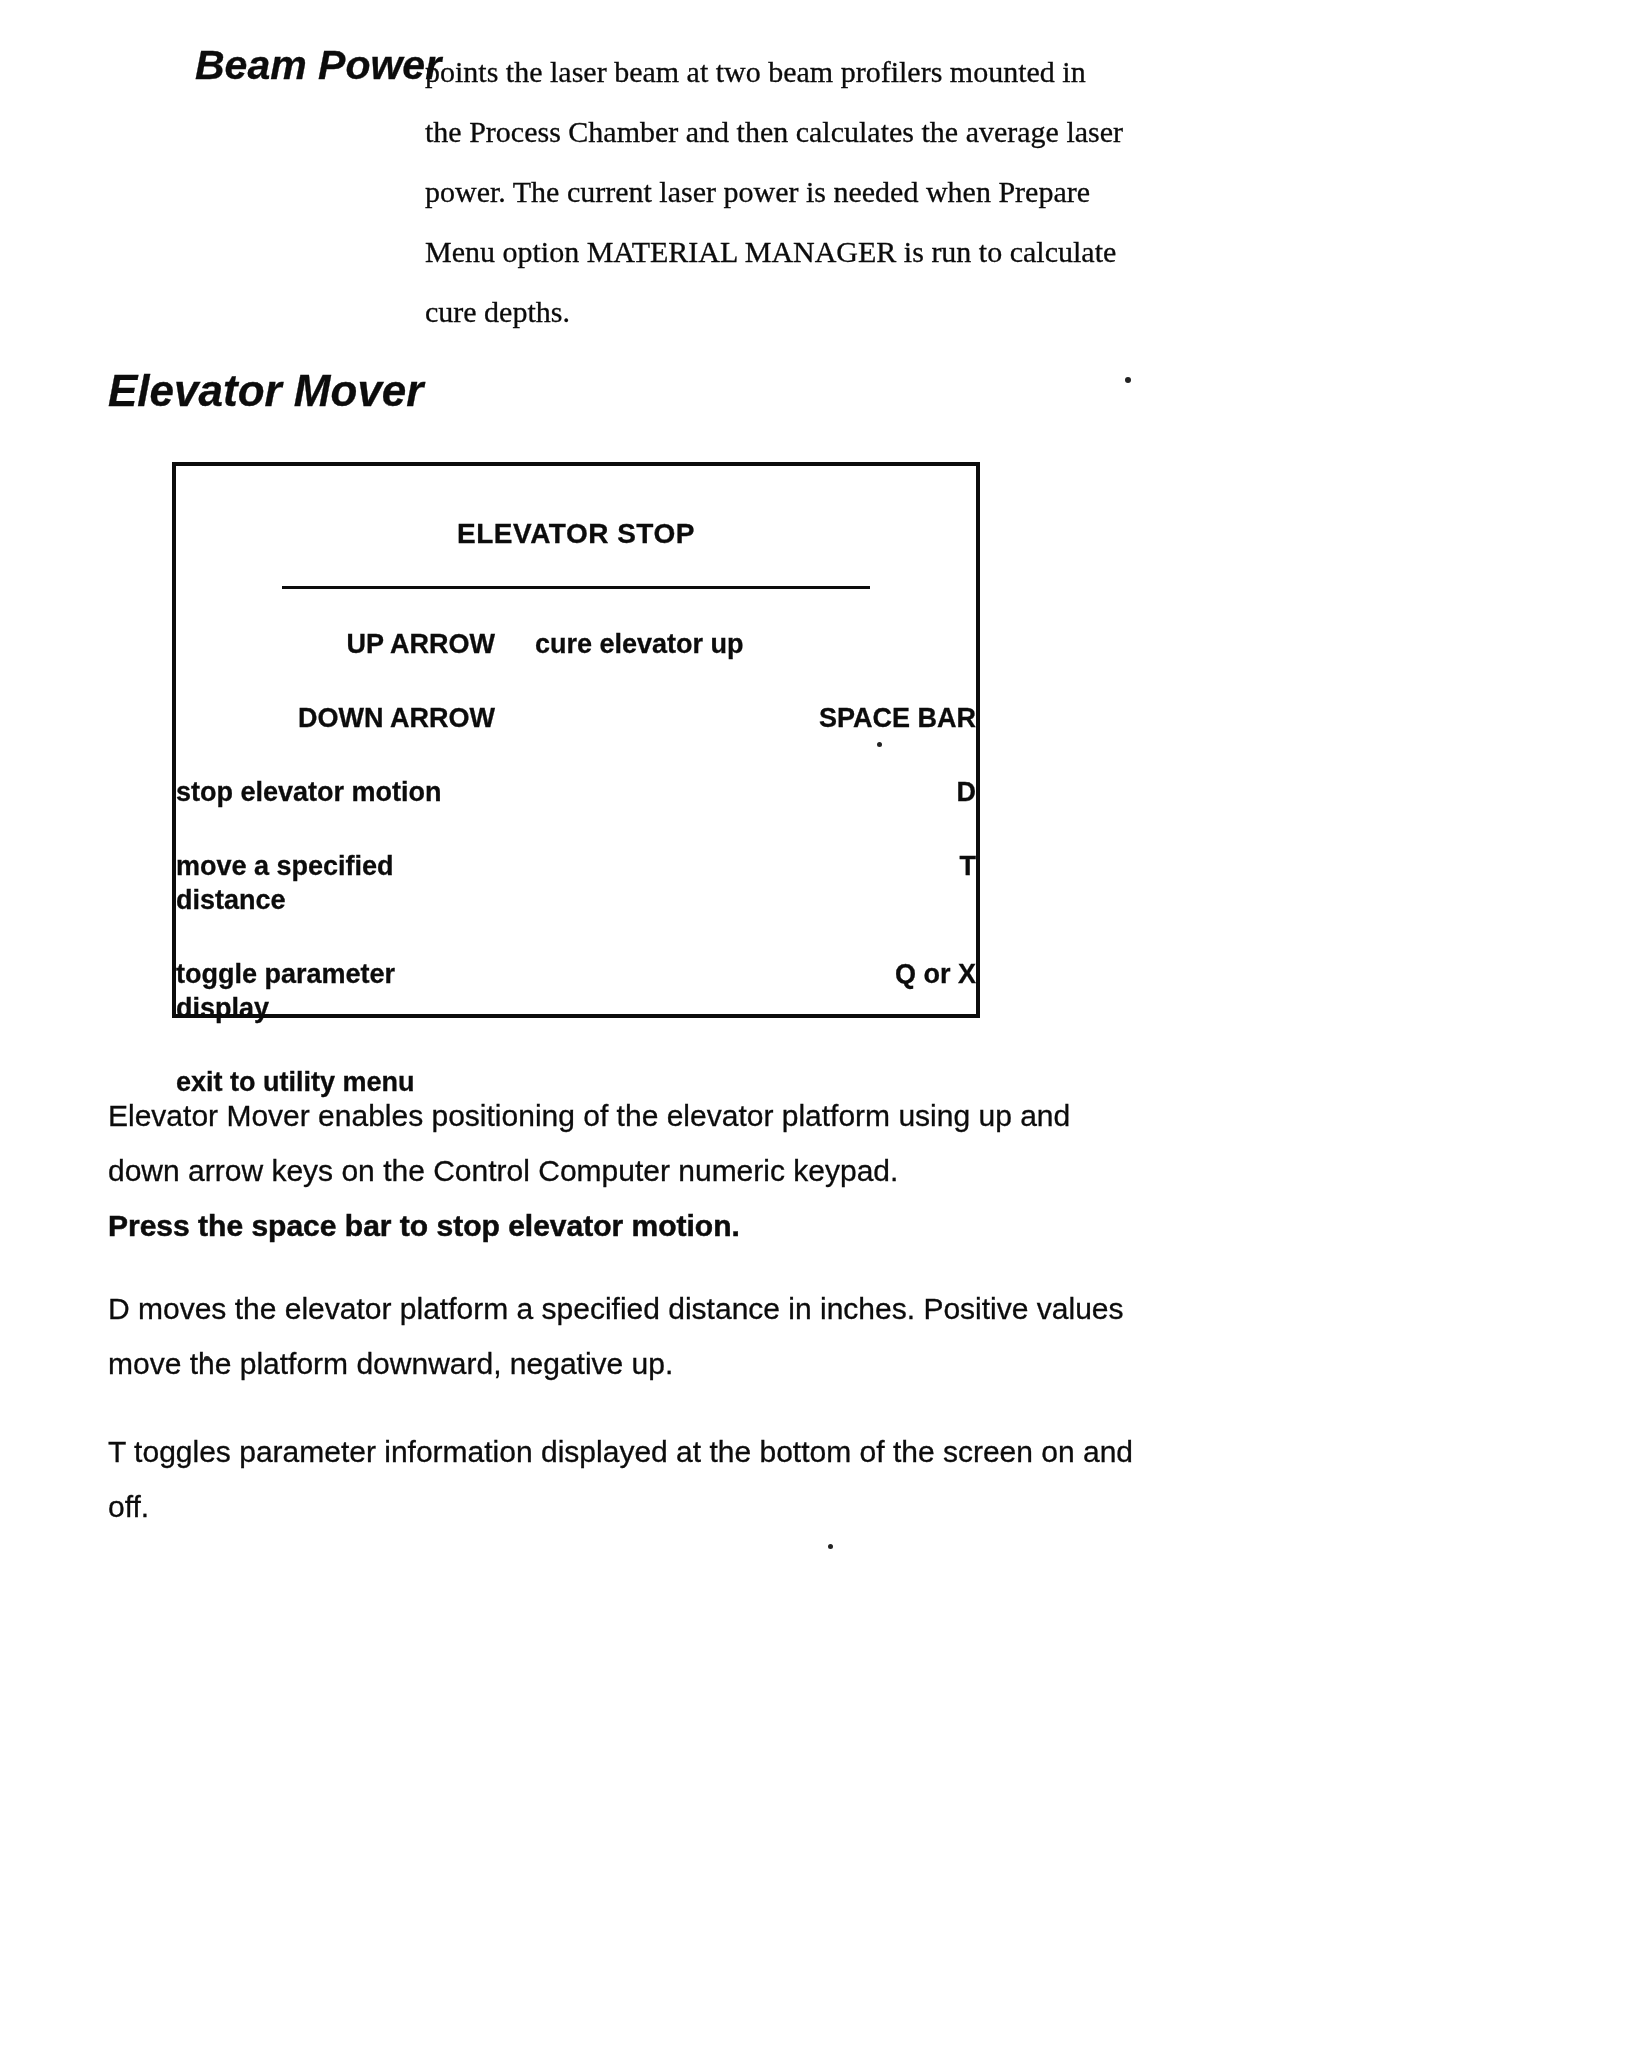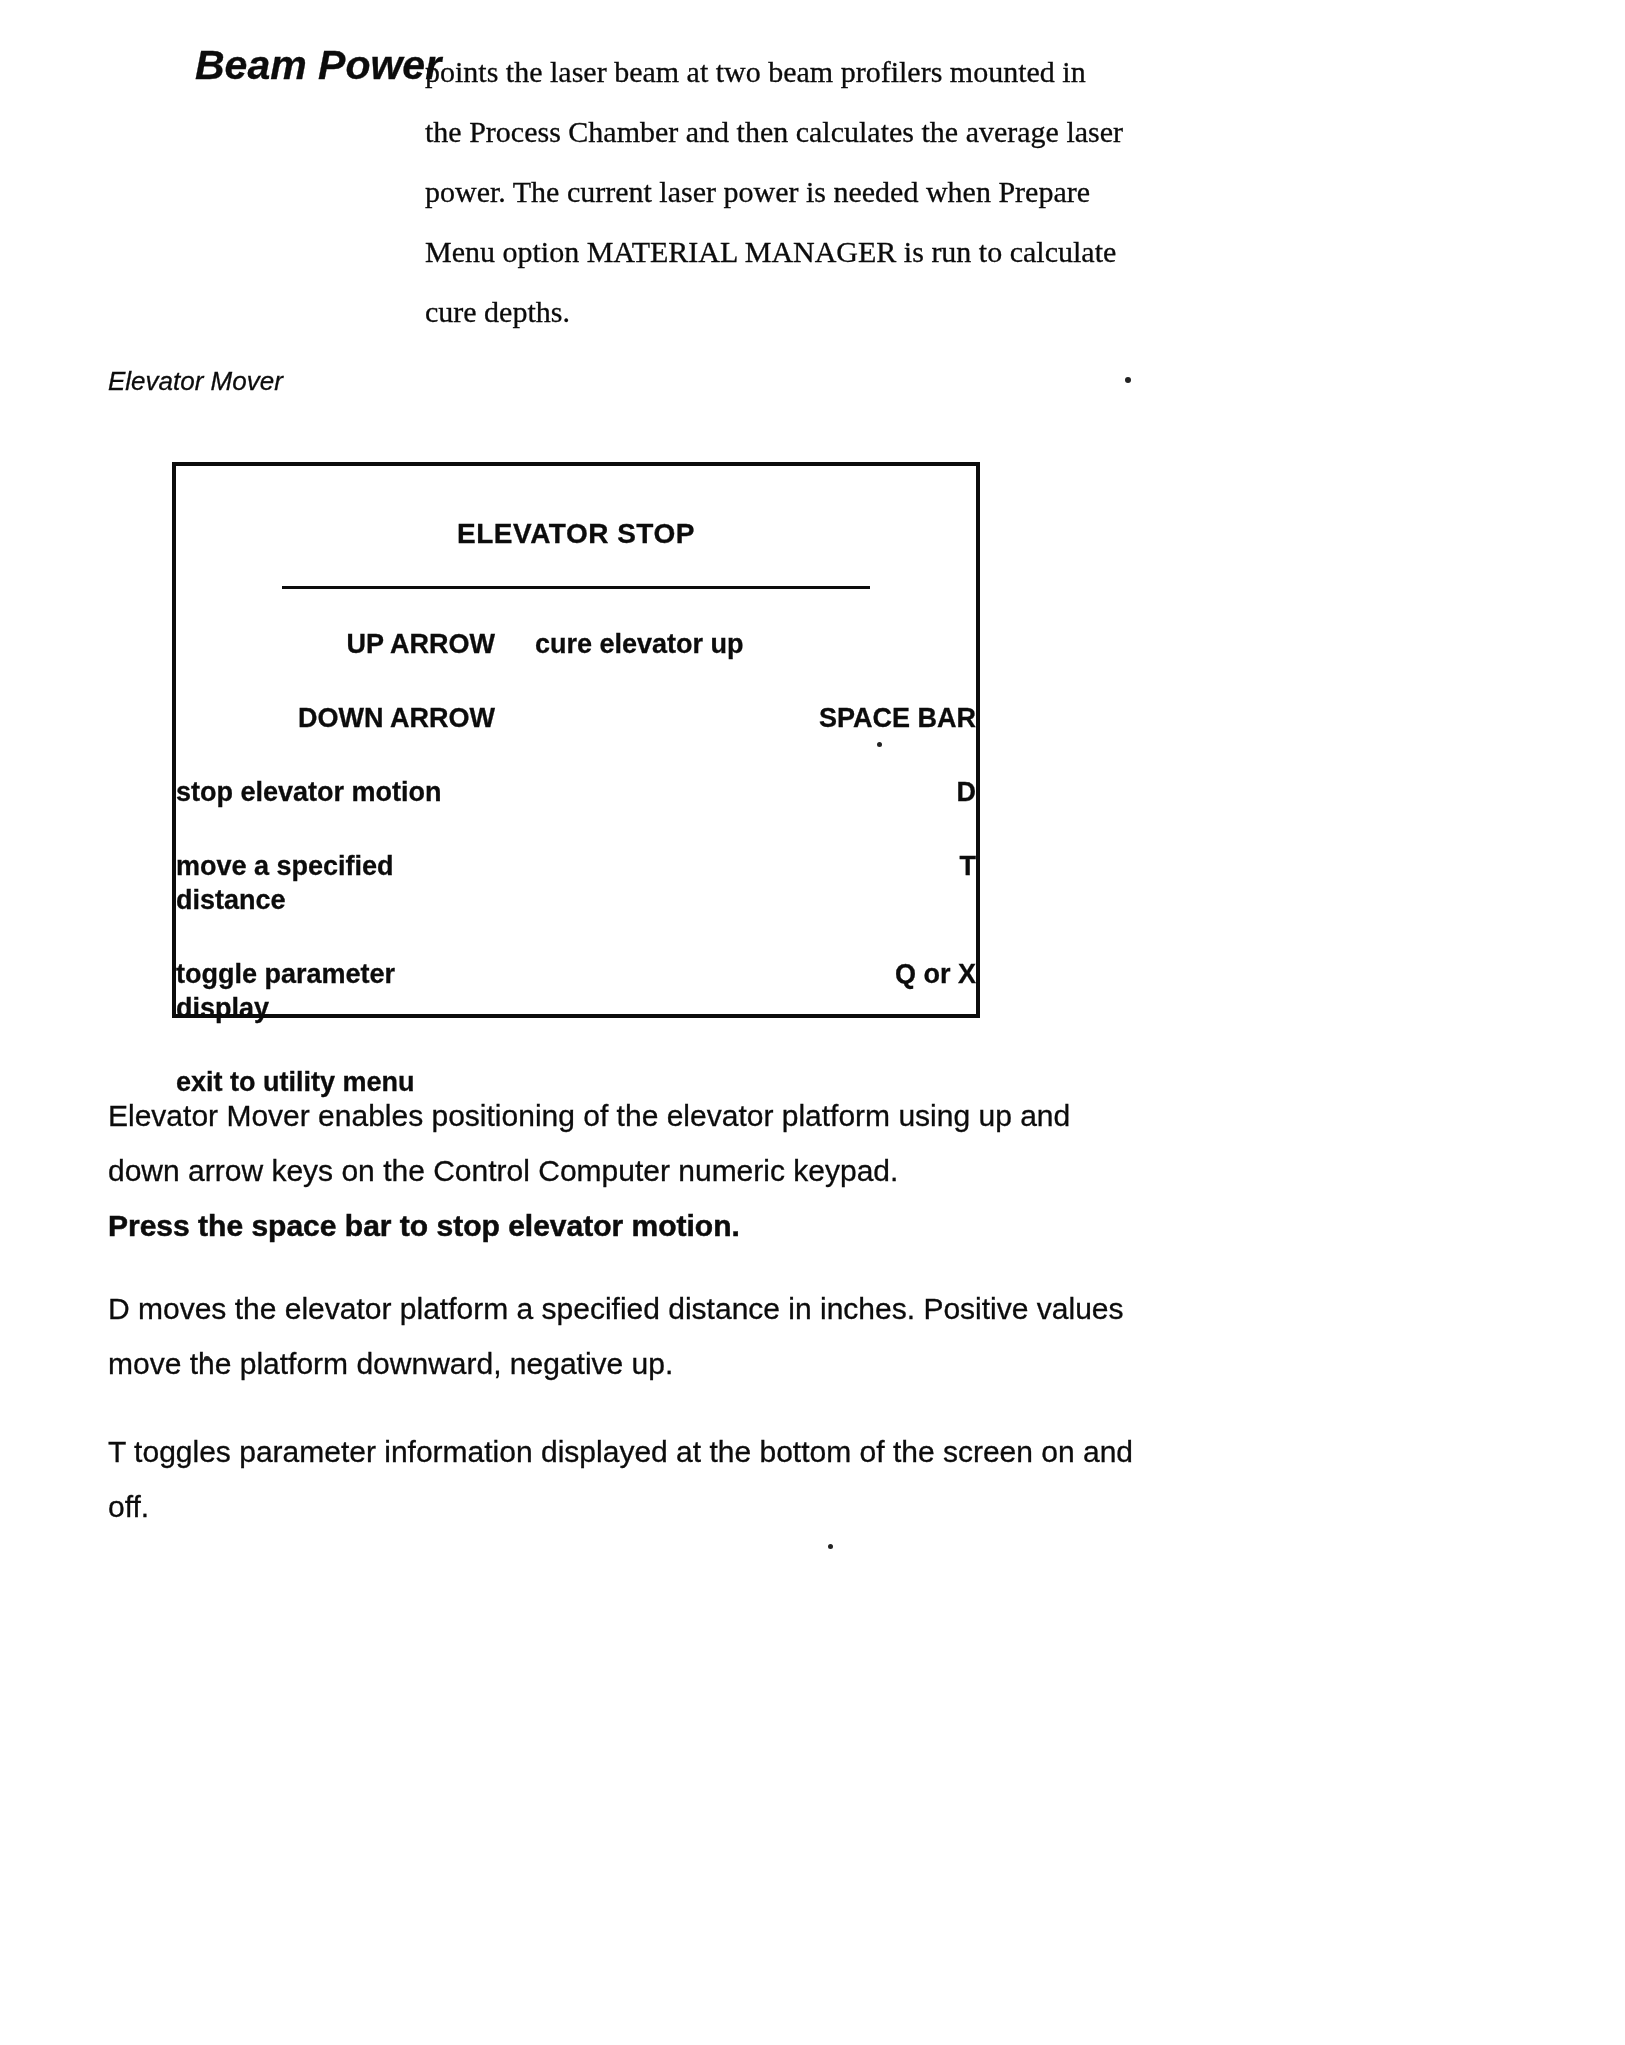--- a/index.html
+++ b/index.html
@@ -33,22 +33,22 @@
     font-size: 30px;
     line-height: 60px;
     font-family: Liberation Serif, serif;
   }
 
   
   .section-heading {
     position: absolute;
     left: 108px;
     top: 366px;
-    font-size: 26px;
-    font-weight: 400;
+    font-size: 44px;
+    font-weight: 700;
     font-style: italic;
   }
 
   
   .menu-box {
     position: absolute;
     left: 172px;
     top: 462px;
     width: 808px;
     height: 556px;

